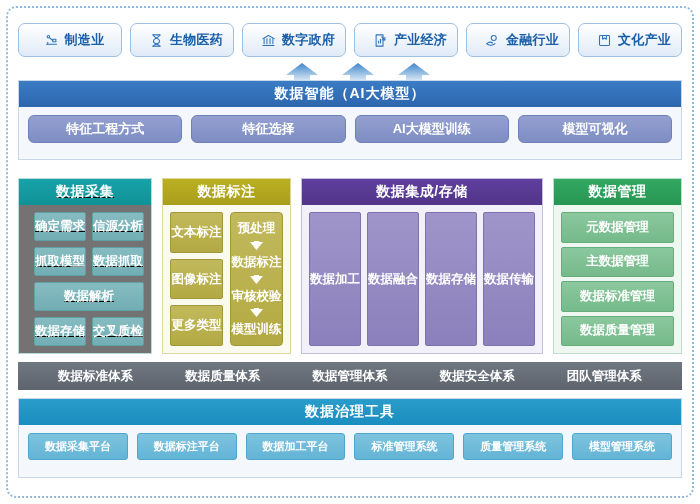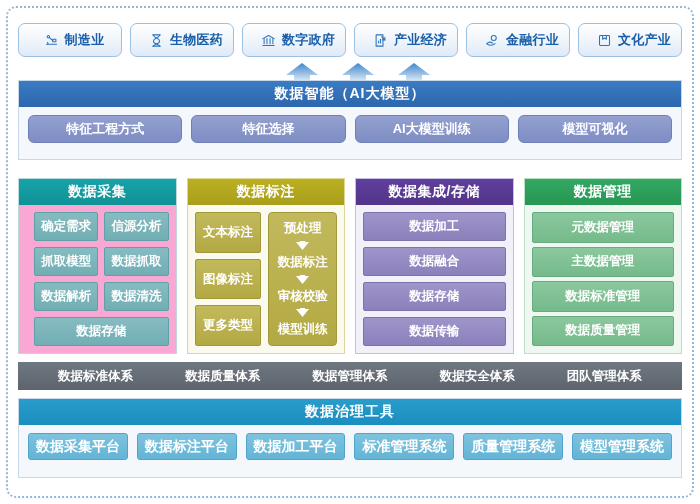--- a/index.html
+++ b/index.html
@@ -99,21 +99,21 @@
     border-radius: 6px;
   }
 
   
   .tool-chip {
     flex: 1 1 0;
     height: 27px;
     background: linear-gradient(180deg,#7ec3de 0%,#63b4d6 100%);
     border: 1px solid #4fa5cb;
     color: #ffffff;
-    font-size: 14px;
+    font-size: 11px;
     font-weight: bold;
     display: flex;
     align-items: center;
     justify-content: center;
     border-radius: 3px;
   }
   .band.tools .band-head {
     background: linear-gradient(180deg,#2a9ccb 0%,#1a8ebf 100%);
   }
 
@@ -153,21 +153,21 @@
     font-size: 12.5px;
     font-weight: bold;
     display: flex;
     align-items: center;
     justify-content: center;
     border-radius: 2px;
     white-space: nowrap;
   }
 
   
-  .col.collect { background: #f9a8d4; border-color:#bcd9dc; }
+  .col.collect { background: #737373; border-color:#bcd9dc;text-decoration:underline; }
   .col.collect .col-head { background: linear-gradient(180deg,#17a3a8 0%,#0f9296 100%); }
   .col.collect .col-body { flex-direction: column; gap: 6px; }
   .col.collect .grid-row { display: flex; gap: 6px; flex: 1 1 0; margin-left: 8px; }
   .col.collect .cell {
     flex: 1 1 0;
     background: linear-gradient(180deg,#86bcc1 0%,#71aeb4 100%);
     border: 1px solid #5fa0a7;
   }
 
   
@@ -193,21 +193,21 @@
   }
   .col.label .flow .step {
     color: #fff; font-size: 12.5px; font-weight: bold; line-height: 1;
     white-space: nowrap;
   }
   .col.label .flow .dn { width: 13px; height: 9px; display:block; }
 
   
   .col.store { background: #f2f0f8; border-color:#c6bedf; }
   .col.store .col-head { background: linear-gradient(180deg,#5f3f9d 0%,#523489 100%); }
-  .col.store .col-body { flex-direction: column; }
+  .col.store .col-body { flex-direction: row; }
   .col.store .cell {
     flex: 1 1 0;
     background: linear-gradient(180deg,#9f95ca 0%,#8b80bb 100%);
     border: 1px solid #7d72ae;
   }
 
   
   .col.manage { background: #eef8f1; border-color:#bcdfc7; }
   .col.manage .col-head { background: linear-gradient(180deg,#33a862 0%,#269653 100%); }
   .col.manage .col-body { flex-direction: column; gap: 4px; }
@@ -371,24 +371,24 @@
         <div class="grid-row">
           <div class="cell">确定需求</div>
           <div class="cell">信源分析</div>
         </div>
         <div class="grid-row">
           <div class="cell">抓取模型</div>
           <div class="cell">数据抓取</div>
         </div>
         <div class="grid-row">
           <div class="cell">数据解析</div>
-          <div class="cell">数据清洗</div>
         </div>
         <div class="grid-row">
           <div class="cell">数据存储</div>
+          <div class="cell">交叉质检</div>
         </div>
       </div>
     </div>
 
     <div class="col label">
       <div class="col-head">数据标注</div>
       <div class="col-body">
         <div class="left-stack">
           <div class="cell">文本标注</div>
           <div class="cell">图像标注</div>

